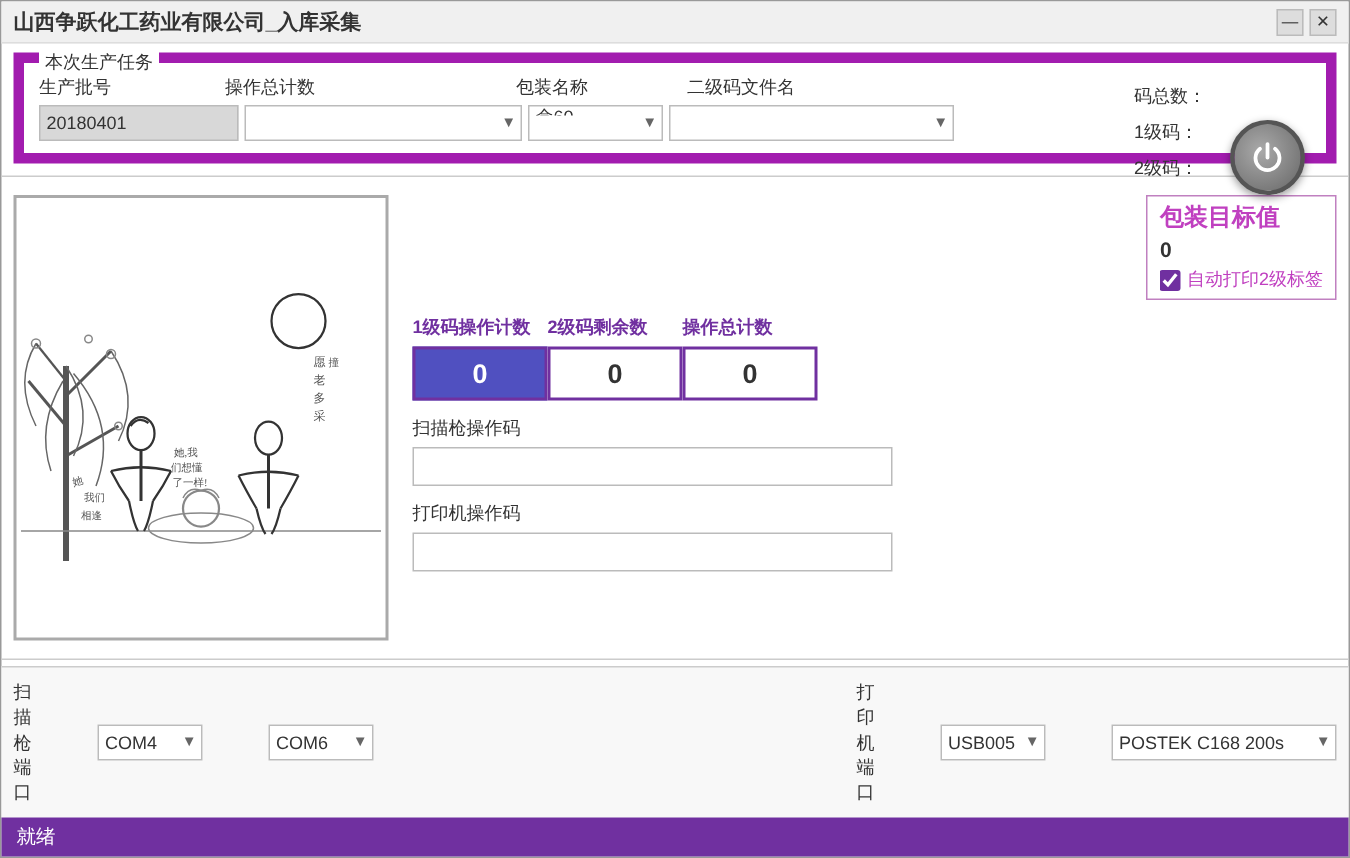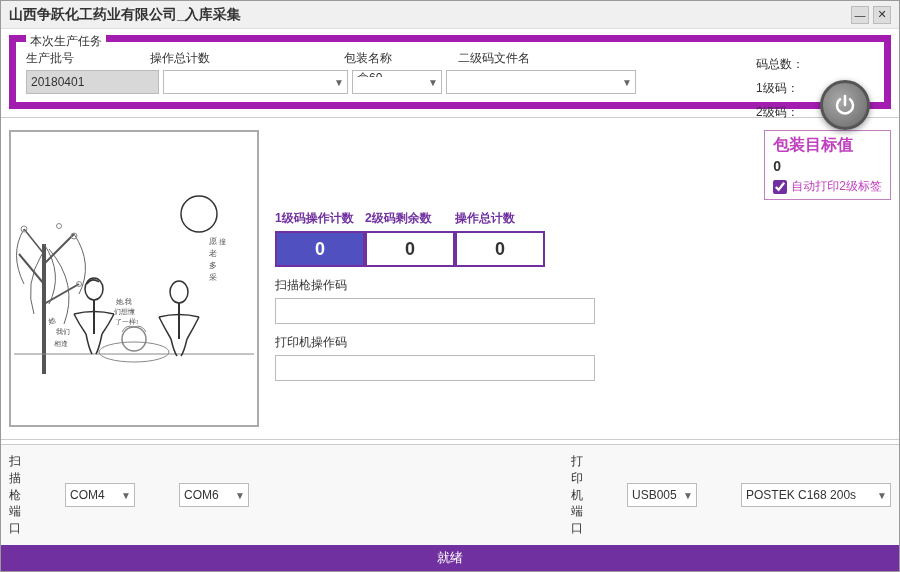--- a/index.html
+++ b/index.html
@@ -283,21 +283,20 @@
 
     .spacer { flex: 1; }
 
     
     .status-bar {
       height: 26px;
       background: #7030a0;
       display: flex;
       align-items: center;
       padding: 0 10px;
-      justify-content: center;
     }
     .status-text {
       color: #fff;
       font-size: 13px;
     }
 
     
     .vert-label {
       display: flex;
       flex-direction: column;

